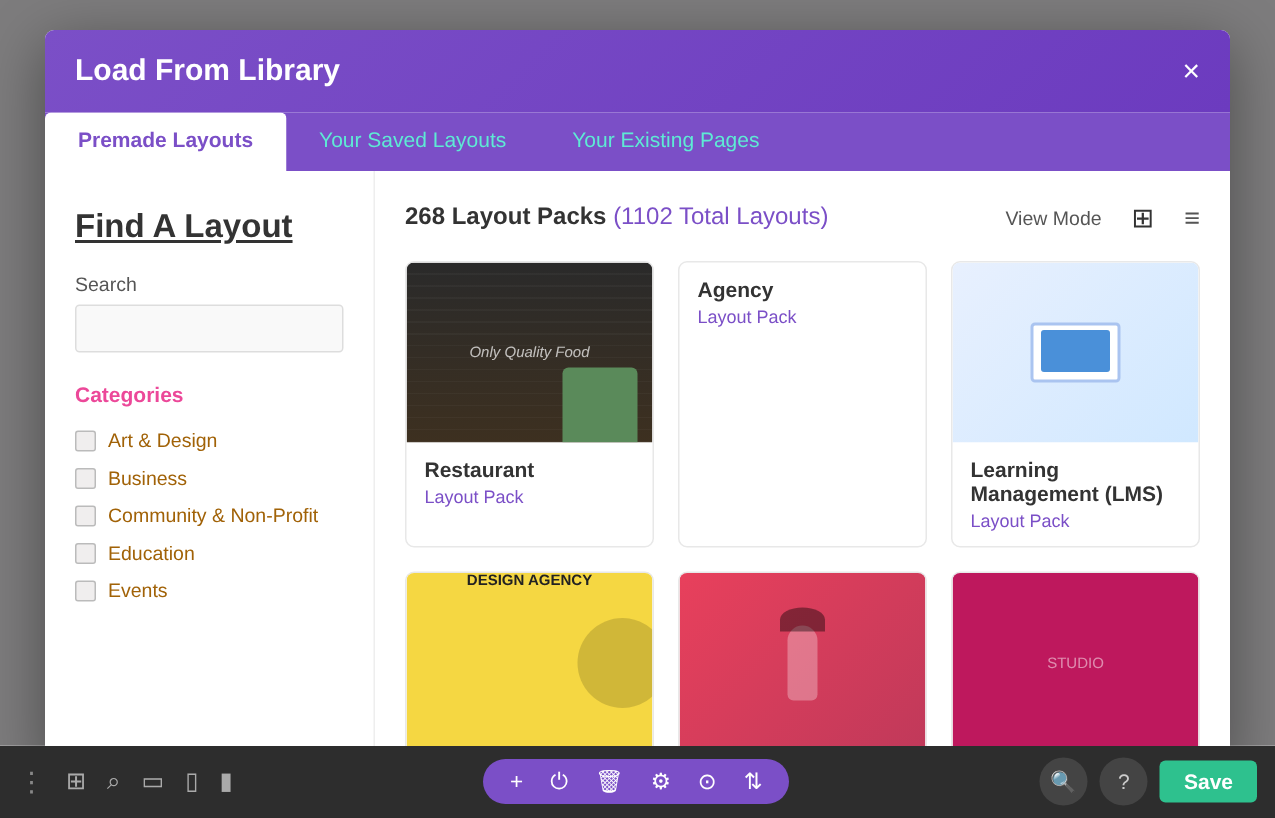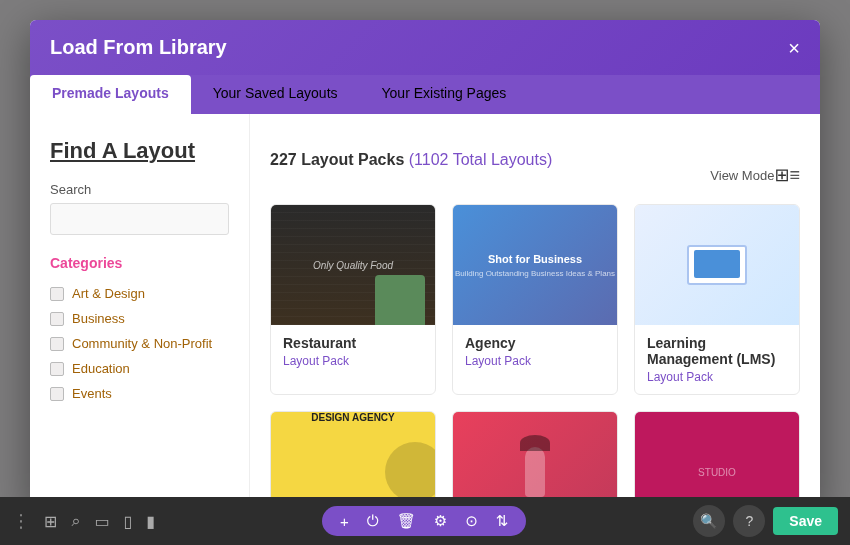--- a/index.html
+++ b/index.html
@@ -130,21 +130,21 @@
     }
 
     
     .modal-tabs {
       background: #7b4fc7;
       display: flex;
       align-items: stretch;
     }
     .modal-tab {
       padding: 10px 22px;
-      color: #000000;
+      color: #5eead4;
       font-size: 14px;
       cursor: pointer;
       border-bottom: 3px solid transparent;
       transition: background 0.15s;
     }
     .modal-tab.active {
       background: #fff;
       color: #7b4fc7;
       font-weight: 600;
       border-radius: 4px 4px 0 0;
@@ -232,24 +232,23 @@
       font-weight: 600;
       color: #333;
     }
     .layout-count .total {
       color: #7b4fc7;
       font-weight: 400;
     }
     .view-mode {
       display: flex;
       align-items: center;
-      gap: 0;
+      gap: 20px;
       font-size: 13px;
       color: #555;
-      margin-top: 30px;
     }
     .view-icon {
       font-size: 18px;
       cursor: pointer;
       color: #555;
     }
     .view-icon.active { color: #333; }
 
     
     .cards-grid {
@@ -509,21 +508,21 @@
         </div>
         <div class="category-item">
           <div class="cat-checkbox"></div>
           <span>Events</span>
         </div>
       </div>
 
       <div class="content-area">
         <div class="content-header">
           <div class="layout-count">
-            <span>227 Layout Packs</span>
+            <span>268 Layout Packs</span>
             <span class="total">(1102 Total Layouts)</span>
           </div>
           <div class="view-mode">
             <span>View Mode</span>
             <span class="view-icon active">⊞</span>
             <span class="view-icon">≡</span>
           </div>
         </div>
 
         <div class="cards-grid">
@@ -535,28 +534,20 @@
                 <div class="restaurant-thumb"></div>
               </div>
             </div>
             <div class="card-info">
               <div class="card-name">Restaurant</div>
               <div class="card-type">Layout Pack</div>
             </div>
           </div>
 
           <div class="layout-card">
-            <div class="card-image">
-              <div class="agency-img">
-                <div>
-                  <div class="agency-text-main">Shot for Business</div>
-                  <div class="agency-sub">Building Outstanding Business Ideas &amp; Plans</div>
-                </div>
-              </div>
-            </div>
             <div class="card-info">
               <div class="card-name">Agency</div>
               <div class="card-type">Layout Pack</div>
             </div>
           </div>
 
           <div class="layout-card">
             <div class="card-image">
               <div class="lms-img">
                 <div class="laptop-icon">

